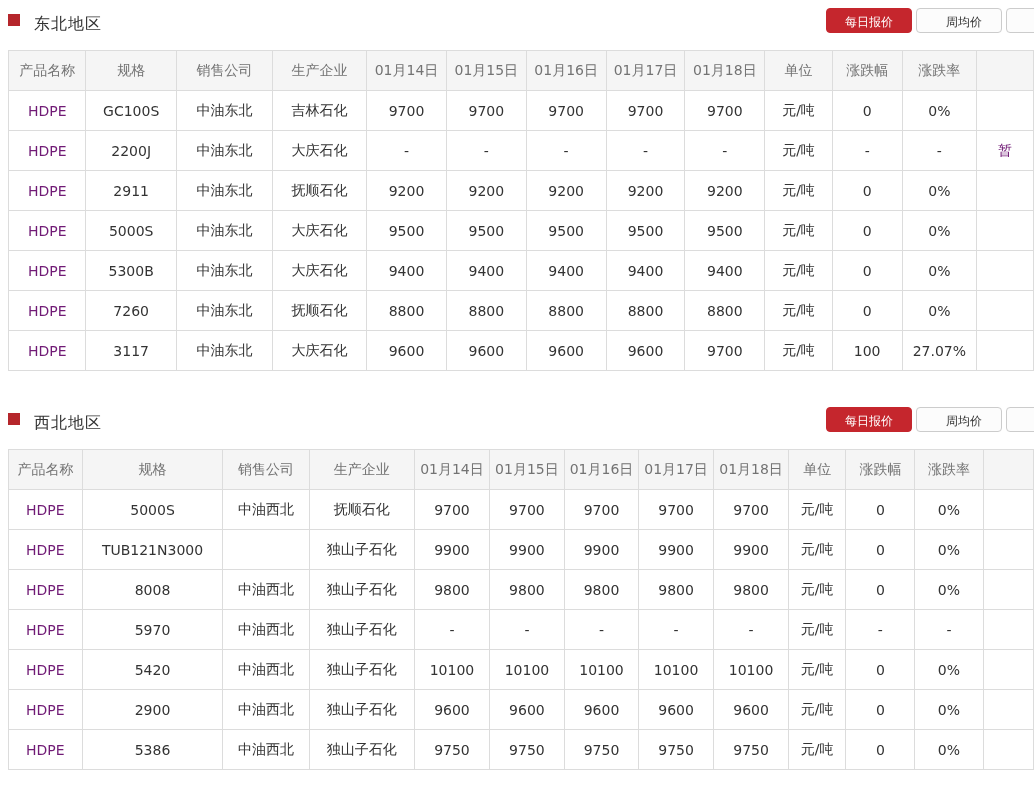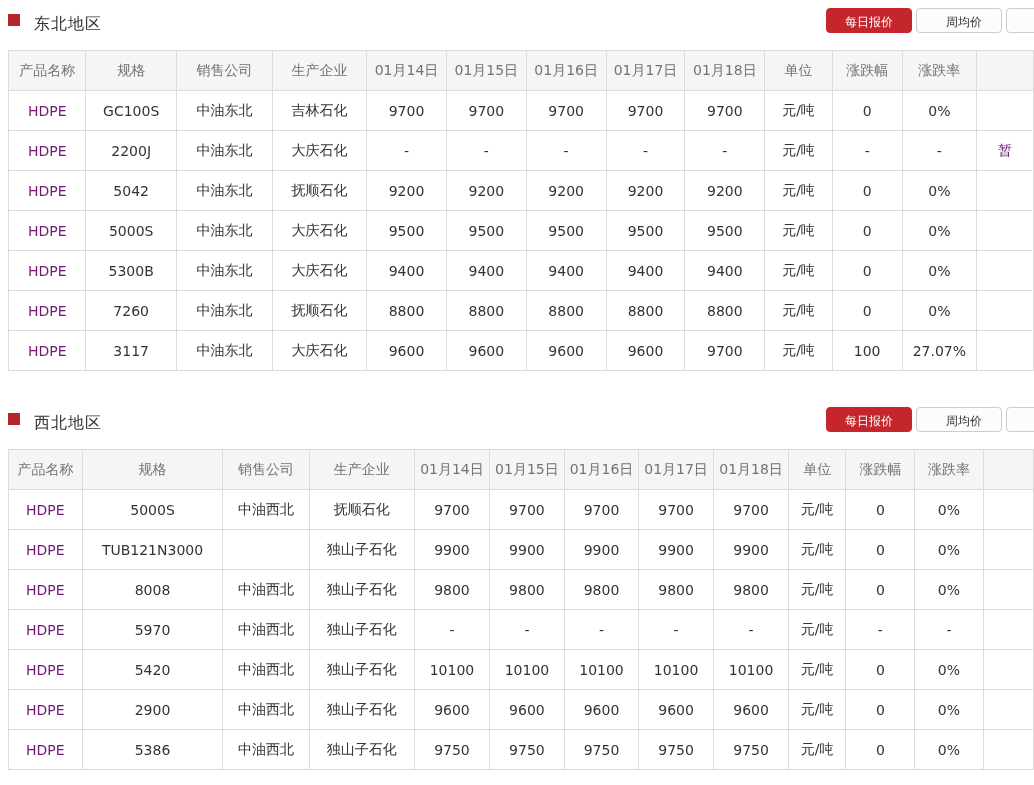--- a/index.html
+++ b/index.html
@@ -178,21 +178,21 @@
             <td>-</td>
             <td>-</td>
             <td>-</td>
             <td>元/吨</td>
             <td>-</td>
             <td>-</td>
             <td><span class="link">暂</span></td>
           </tr>
           <tr>
             <td><span class="link">HDPE</span></td>
-            <td>5042</td>
+            <td>2911</td>
             <td>中油东北</td>
             <td>抚顺石化</td>
             <td>9200</td>
             <td>9200</td>
             <td>9200</td>
             <td>9200</td>
             <td>9200</td>
             <td>元/吨</td>
             <td>0</td>
             <td>0%</td>

